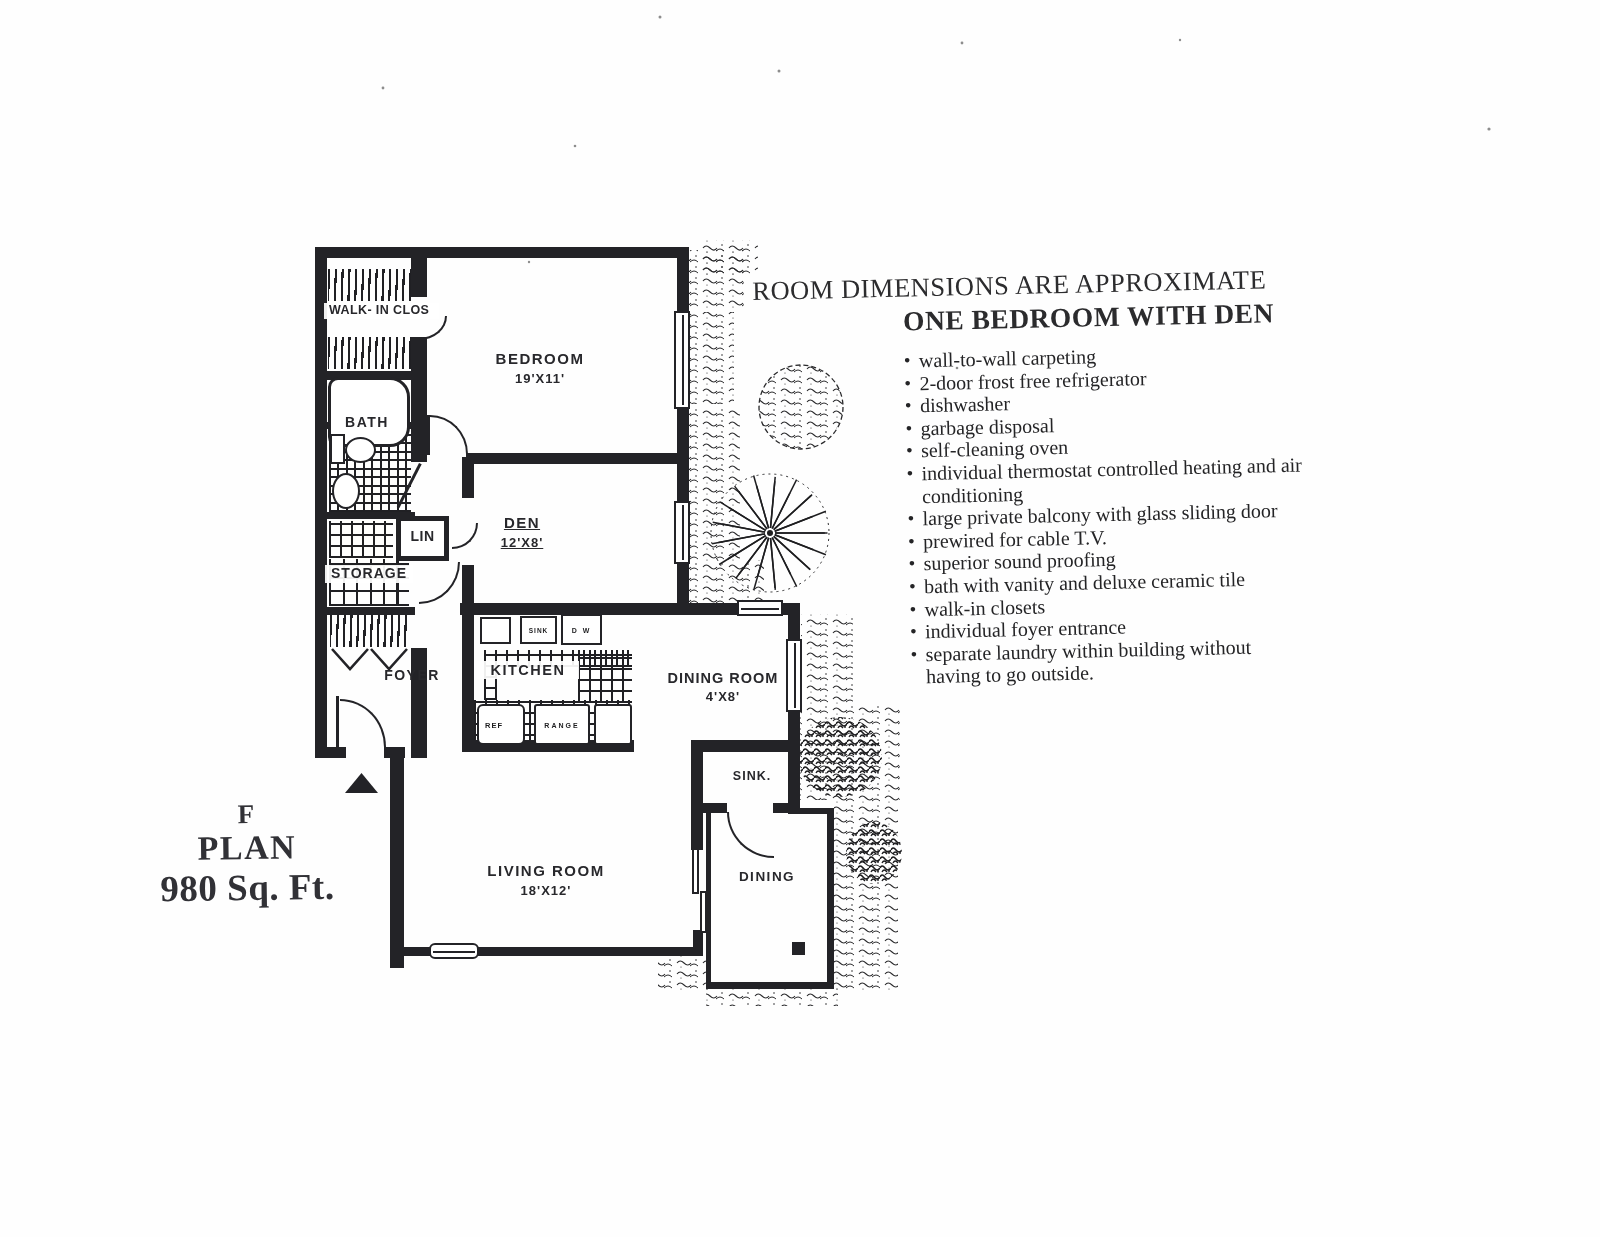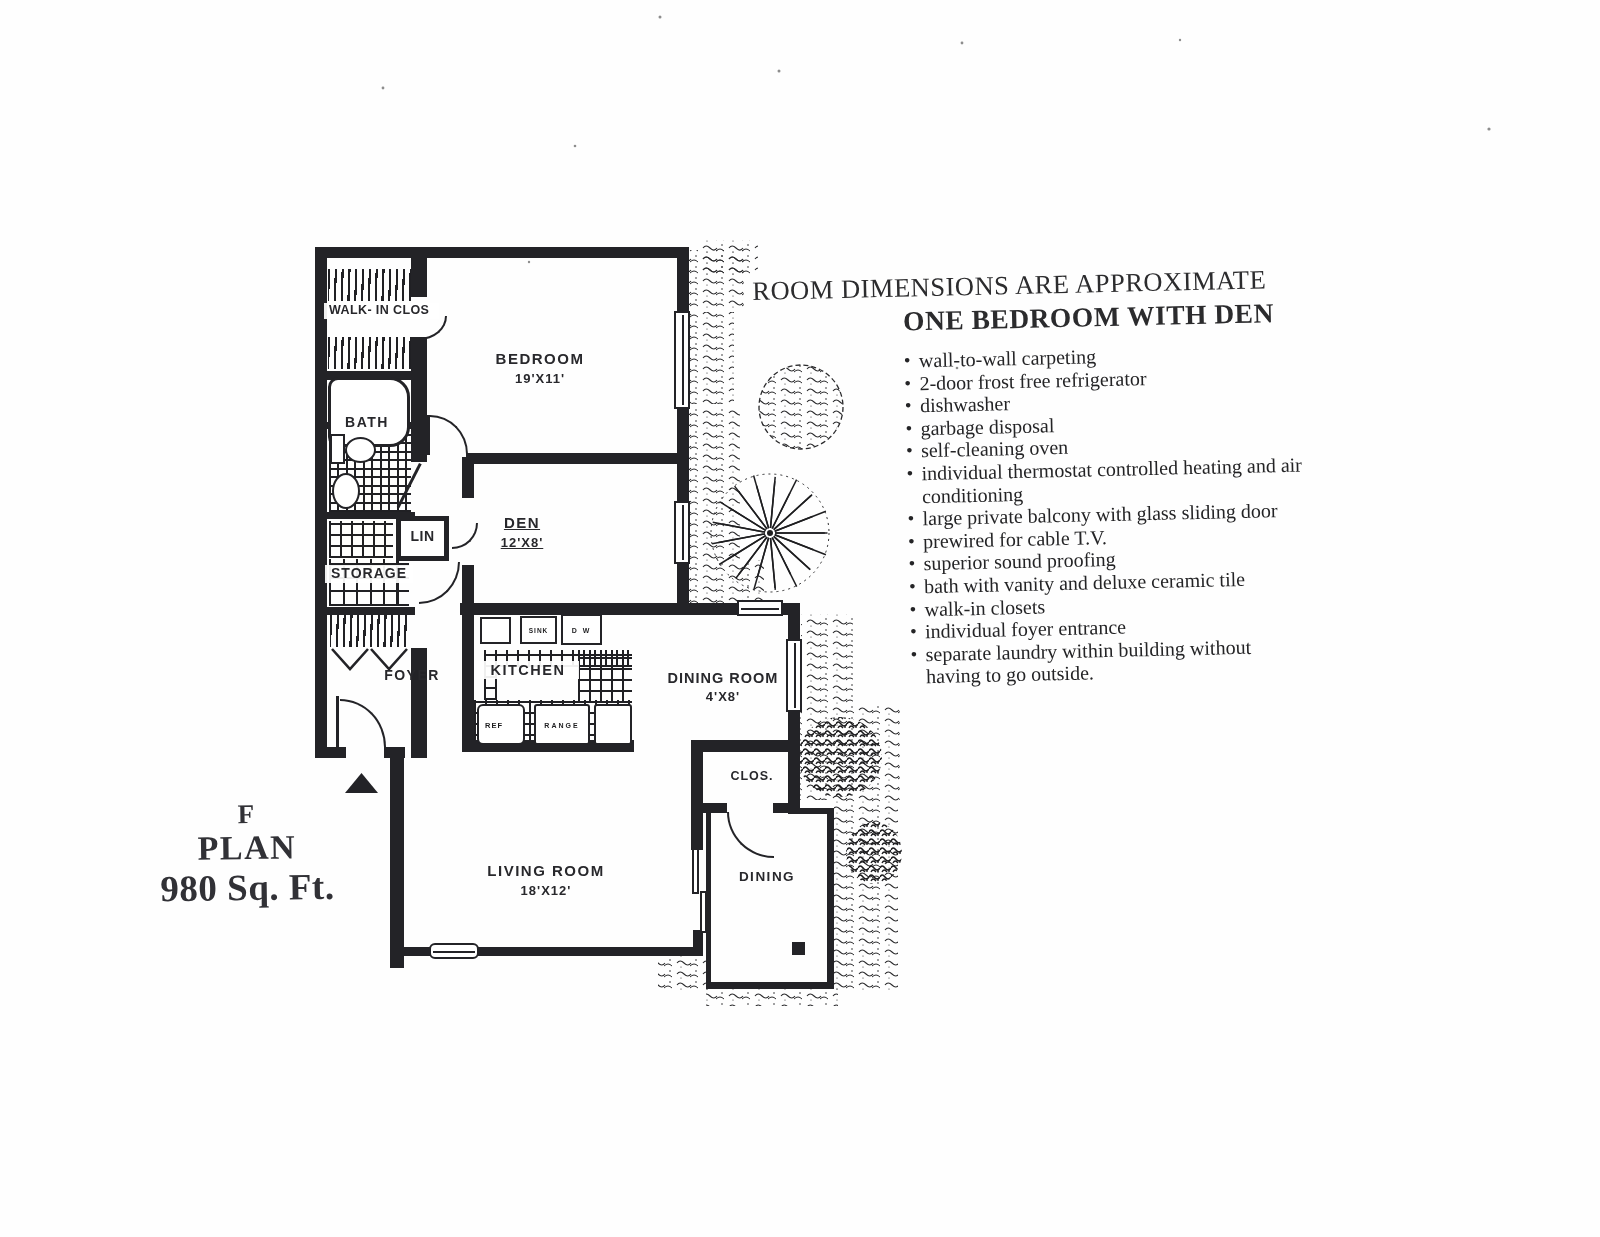--- a/index.html
+++ b/index.html
@@ -279,21 +279,21 @@
     <span class="dims">12'X8'</span>
   </div>
 
   <div class="rl halo" style="left:477px;top:661px;width:102px;font-size:14.5px;">KITCHEN</div>
 
   <div class="rl" style="left:638px;top:669px;width:170px;font-size:14.5px;letter-spacing:1px;">
     <span>DINING ROOM</span>
     <span class="dims">4'X8'</span>
   </div>
 
-  <div class="rl" style="left:706px;top:769px;width:92px;font-size:12.5px;letter-spacing:1px;">CLOS.</div>
+  <div class="rl" style="left:706px;top:769px;width:92px;font-size:12.5px;letter-spacing:1px;">SINK.</div>
 
   <div class="rl" style="left:452px;top:862px;width:188px;font-size:15px;">
     <span>LIVING ROOM</span>
     <span class="dims">18'X12'</span>
   </div>
 
   <div class="rl" style="left:708px;top:869px;width:118px;font-size:13.5px;">DINING</div>
 </div>
 
 <div class="info">

